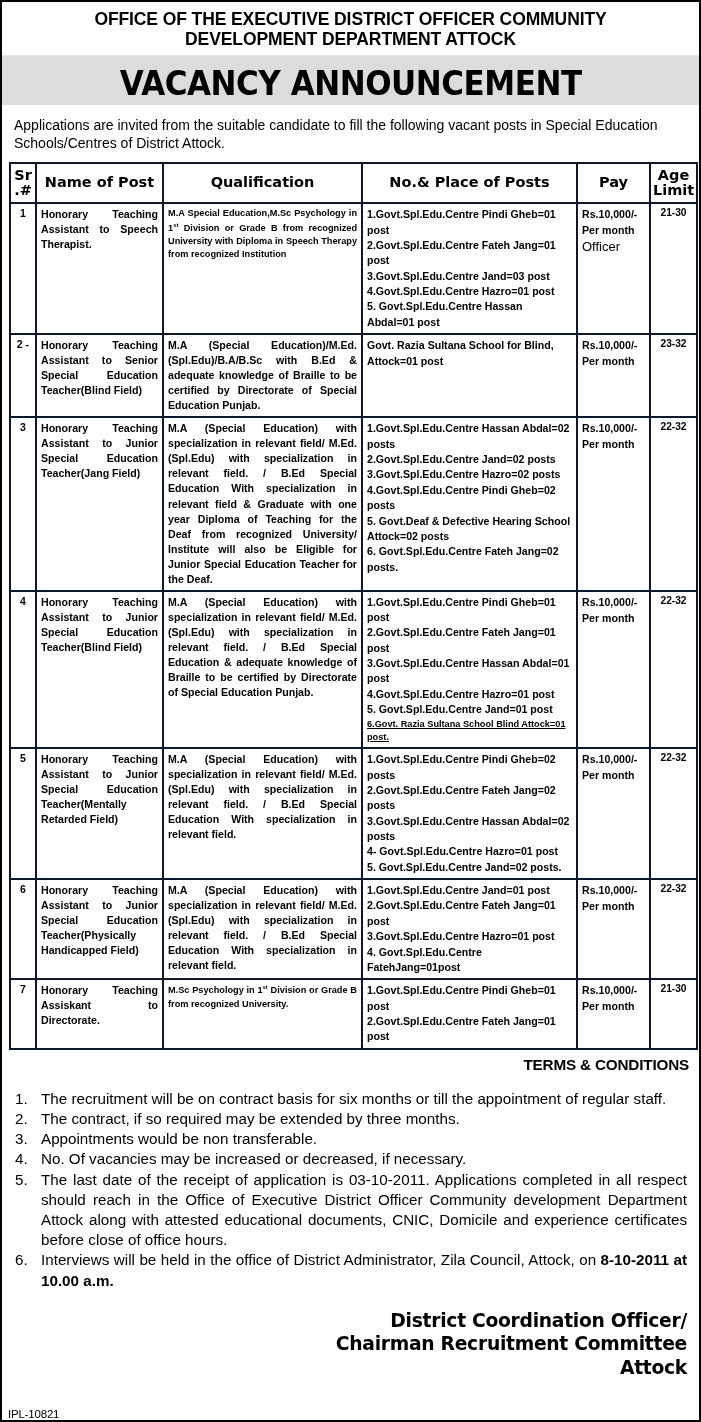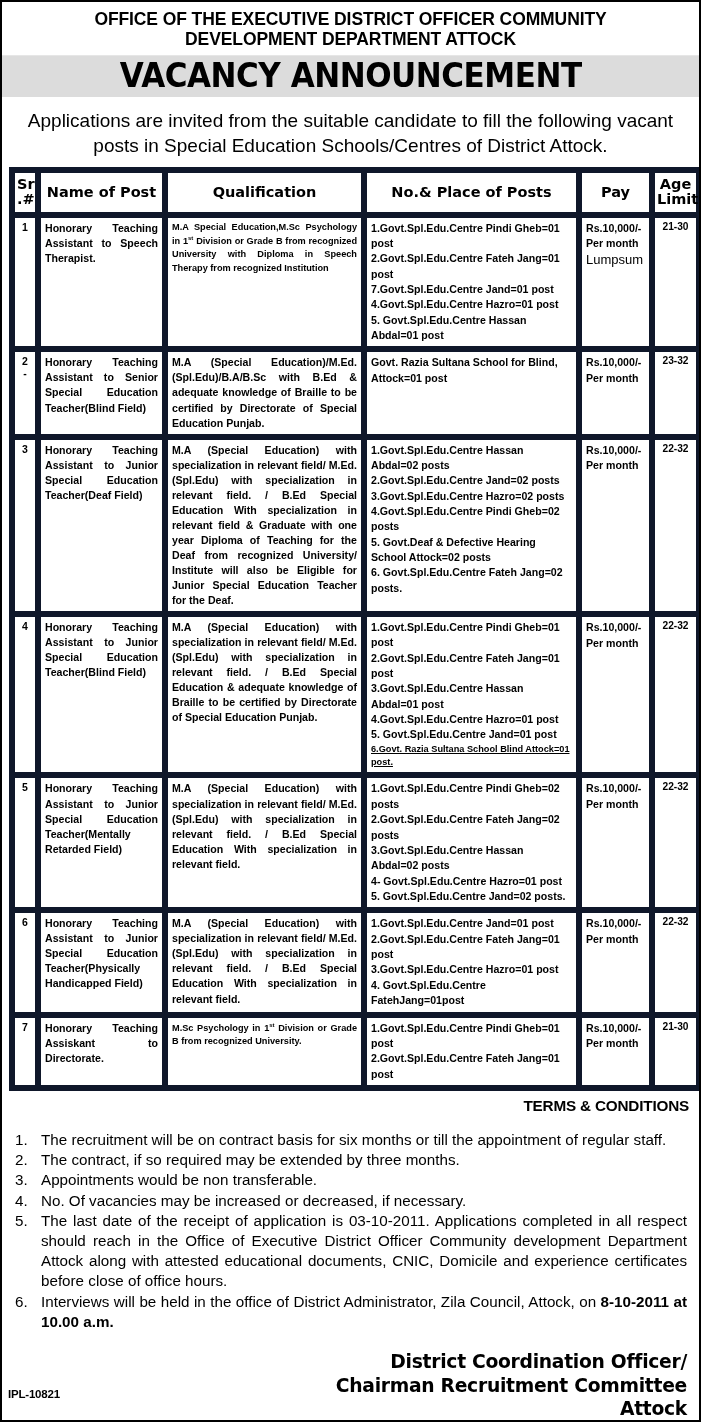--- a/index.html
+++ b/index.html
@@ -34,48 +34,48 @@
     font-weight: bold;
     font-size: 17.5px;
     line-height: 1.17;
     letter-spacing: -0.1px;
     padding: 7px 10px 5px 10px;
     white-space: pre-line;
   }
   .banner {
     background: #dcdcdc;
     text-align: center;
-    padding: 3px 0 5px 0;
+    padding: 11px 0 5px 0;
     border-top: 1px solid #e6e6e6;
   }
   .banner-text {
     font-family: "DejaVu Sans", sans-serif;
     font-weight: bold;
     font-size: 33px;
     letter-spacing: -0.5px;
     line-height: 1.0;
     transform: scaleX(0.94);
     display: inline-block;
   }
   .intro {
-    font-size: 19px;
+    font-size: 14px;
     line-height: 1.32;
     padding: 11px 12px 9px 12px;
-    text-align: center;
+    text-align: left;
   }
 
   
   table.vacancy {
     border-collapse: collapse;
     width: calc(100% - 14px);
     margin: 0 7px;
     table-layout: fixed;
   }
   table.vacancy th, table.vacancy td {
-    border: 6px solid #0f172a;
+    border: 2px solid #0f172a;
     vertical-align: top;
     padding: 3px 4px;
     box-sizing: border-box;
     margin-left: 20px;
   }
   table.vacancy thead th {
     text-align: center;
     vertical-align: middle;
     font-family: "DejaVu Sans", sans-serif;
     font-weight: bold;
@@ -186,23 +186,23 @@
     font-weight: bold;
     font-size: 19.5px;
     line-height: 1.2;
     letter-spacing: -0.3px;
   }
   .signature div { transform: scaleX(0.96); transform-origin: right center; }
 
   .footer-code {
     position: absolute;
     left: 6px;
-    bottom: 20px;
+    bottom: 0;
     font-size: 11.5px;
-    font-weight: bold;
+    font-weight: normal;
     letter-spacing: -0.2px;
   }
   sup { font-size: 0.65em; vertical-align: super; }
 </style>
 </head>
 <body>
 
 <div class="page">
   <div class="inner">
 
@@ -235,40 +235,40 @@
         </tr>
       </thead>
       <tbody id="vacancy-body">
           <tr>
             <td class="sr">1</td>
             <td class="name">Honorary Teaching Assistant to Speech Therapist.</td>
             <td class="qual small">M.A Special Education,M.Sc Psychology in 1<sup>st</sup> Division or Grade B from recognized University with Diploma in Speech Therapy from recognized Institution</td>
             <td class="place">
               <span class="ln">1.Govt.Spl.Edu.Centre Pindi Gheb=01 post</span>
               <span class="ln">2.Govt.Spl.Edu.Centre Fateh Jang=01 post</span>
-              <span class="ln">7.Govt.Spl.Edu.Centre Jand=01 post</span>
+              <span class="ln">3.Govt.Spl.Edu.Centre Jand=03 post</span>
               <span class="ln">4.Govt.Spl.Edu.Centre Hazro=01 post</span>
               <span class="ln">5. Govt.Spl.Edu.Centre Hassan Abdal=01 post</span>
             </td>
-            <td class="pay"><span>Rs.10,000/- Per month</span><span class="lump">Lumpsum</span></td>
+            <td class="pay"><span>Rs.10,000/- Per month</span><span class="lump">Officer</span></td>
             <td class="age">21-30</td>
           </tr>
           <tr>
             <td class="sr">2 -</td>
             <td class="name">Honorary Teaching Assistant to Senior Special Education Teacher(Blind Field)</td>
             <td class="qual">M.A (Special Education)/M.Ed. (Spl.Edu)/B.A/B.Sc with B.Ed &amp; adequate knowledge of Braille to be certified by Directorate of Special Education Punjab.</td>
             <td class="place">
               <span class="ln">Govt. Razia Sultana School for Blind, Attock=01 post</span>
             </td>
             <td class="pay"><span>Rs.10,000/- Per month</span></td>
             <td class="age">23-32</td>
           </tr>
           <tr>
             <td class="sr">3</td>
-            <td class="name">Honorary Teaching Assistant to Junior Special Education Teacher(Deaf Field)</td>
+            <td class="name">Honorary Teaching Assistant to Junior Special Education Teacher(Jang Field)</td>
             <td class="qual">M.A (Special Education) with specialization in relevant field/ M.Ed. (Spl.Edu) with specialization in relevant field. / B.Ed Special Education With specialization in relevant field &amp; Graduate with one year Diploma of Teaching for the Deaf from recognized University/ Institute will also be Eligible for Junior Special  Education Teacher for the Deaf.</td>
             <td class="place">
               <span class="ln">1.Govt.Spl.Edu.Centre Hassan Abdal=02 posts</span>
               <span class="ln">2.Govt.Spl.Edu.Centre Jand=02 posts</span>
               <span class="ln">3.Govt.Spl.Edu.Centre Hazro=02 posts</span>
               <span class="ln">4.Govt.Spl.Edu.Centre Pindi Gheb=02 posts</span>
               <span class="ln">5. Govt.Deaf &amp; Defective Hearing School  Attock=02 posts</span>
               <span class="ln">6. Govt.Spl.Edu.Centre Fateh Jang=02 posts.</span>
             </td>
             <td class="pay"><span>Rs.10,000/- Per month</span></td>

